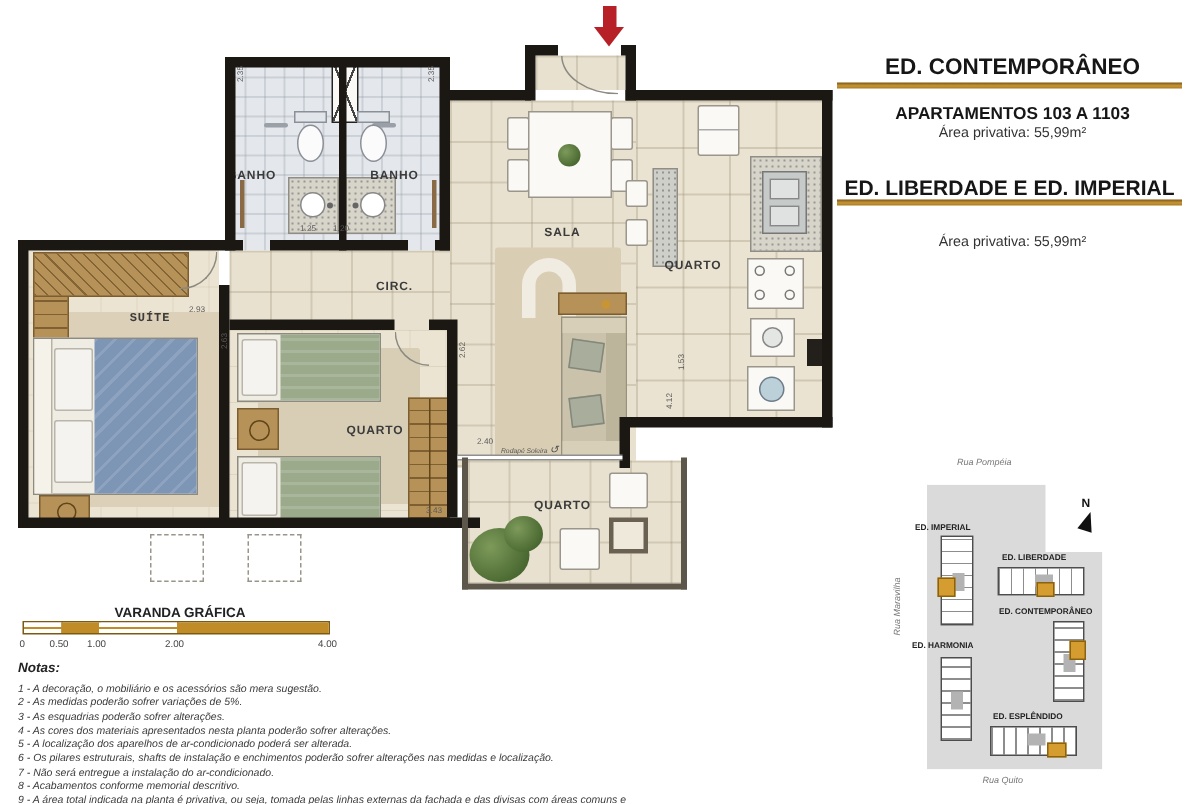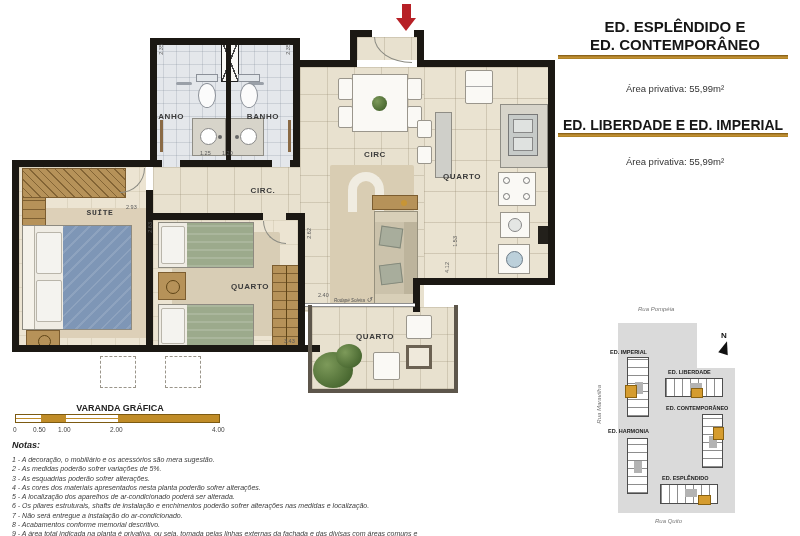--- a/index.html
+++ b/index.html
@@ -136,21 +136,21 @@
   <div class="abs wood" style="left:372px;top:195px;width:46px;height:15px;">
     <div class="abs" style="left:28px;top:4px;width:6px;height:6px;background:#c79536;border-radius:50%;"></div>
   </div>
   <div class="abs" style="left:374px;top:211px;width:44px;height:94px;background:#cbc2ab;border:1px solid #97917e;box-sizing:border-box;">
     <div class="abs" style="left:0;top:0;width:42px;height:10px;background:#d8cfb8;"></div>
     <div class="abs" style="left:0;top:82px;width:42px;height:10px;background:#d8cfb8;"></div>
     <div class="abs" style="left:29px;top:10px;width:13px;height:72px;background:#bdb49c;"></div>
     <div class="abs" style="left:5px;top:15px;width:20px;height:18px;background:#a8ad9c;border:1px solid #83887a;transform:rotate(8deg);"></div>
     <div class="abs" style="left:5px;top:52px;width:20px;height:18px;background:#a8ad9c;border:1px solid #83887a;transform:rotate(-7deg);"></div>
   </div>
-  <div class="lbl" style="left:352px;top:150px;width:46px;">CIRC</div>
+  <div class="lbl" style="left:352px;top:150px;width:46px;">SALA</div>
 
   <div class="arc" style="left:374px;top:37px;width:38px;height:26px;border-top:none;border-right:none;border-radius:0 0 0 100%;"></div>
   <div class="abs" style="left:396px;top:4px;width:21px;height:30px;">
     <div class="abs" style="left:6px;top:0;width:9px;height:14px;background:#b72026;"></div>
     <div class="abs" style="left:0;top:14px;width:0;height:0;border-left:10.5px solid transparent;border-right:10.5px solid transparent;border-top:13px solid #b72026;"></div>
   </div>
 
   <div class="abs white-furn" style="left:465px;top:70px;width:28px;height:34px;">
     <div class="abs" style="left:0;top:15px;width:26px;height:1px;background:#aaa;"></div>
   </div>
@@ -221,23 +221,23 @@
   <div class="dim" style="left:200px;top:150px;">1.25</div>
   <div class="dim" style="left:222px;top:150px;">1.20</div>
   <div class="dim" style="left:126px;top:204px;">2.93</div>
   <div class="dimv" style="left:147px;top:222px;">2.63</div>
   <div class="dimv" style="left:306px;top:228px;">2.62</div>
   <div class="dim" style="left:318px;top:292px;">2.40</div>
   <div class="dim" style="left:284px;top:338px;">3.43</div>
   <div class="dimv" style="left:452px;top:236px;">1.53</div>
   <div class="dimv" style="left:444px;top:262px;">4.12</div>
 
-  <div class="hdr" style="left:555px;top:18px;width:240px;font-size:15px;">ED. ESPLÊNDIDO E</div>
   <div class="hdr" style="left:555px;top:36px;width:240px;font-size:15px;">ED. CONTEMPORÂNEO</div>
   <div class="rule" style="left:558px;top:55px;width:230px;height:4px;"></div>
+  <div class="hdr" style="left:555px;top:70px;width:240px;font-size:11.5px;">APARTAMENTOS 103 A 1103</div>
   <div class="hdr" style="left:555px;top:83px;width:240px;font-size:9.5px;font-weight:normal;color:#333;">Área privativa: 55,99m²</div>
   <div class="hdr" style="left:548px;top:117px;width:250px;font-size:14px;">ED. LIBERDADE E ED. IMPERIAL</div>
   <div class="rule" style="left:558px;top:133px;width:230px;height:4px;"></div>
   <div class="hdr" style="left:555px;top:156px;width:240px;font-size:9.5px;font-weight:normal;color:#333;">Área privativa: 55,99m²</div>
 
   <div class="abs" style="left:40px;top:403px;width:160px;text-align:center;font-weight:bold;font-size:9px;color:#222;">VARANDA GRÁFICA</div>
   <div class="abs" style="left:15px;top:414px;width:205px;height:9px;border:1px solid #7c5a12;box-sizing:border-box;">
     <div class="abs" style="left:0;top:0;width:25px;height:7px;background:linear-gradient(180deg,#fff 42%,#c08c28 42% 58%,#fff 58%);border-right:1px solid #7c5a12;"></div>
     <div class="abs" style="left:25px;top:0;width:25px;height:7px;background:#c08c28;border-right:1px solid #7c5a12;"></div>
     <div class="abs" style="left:50px;top:0;width:52px;height:7px;background:linear-gradient(180deg,#fff 42%,#c08c28 42% 58%,#fff 58%);border-right:1px solid #7c5a12;"></div>

